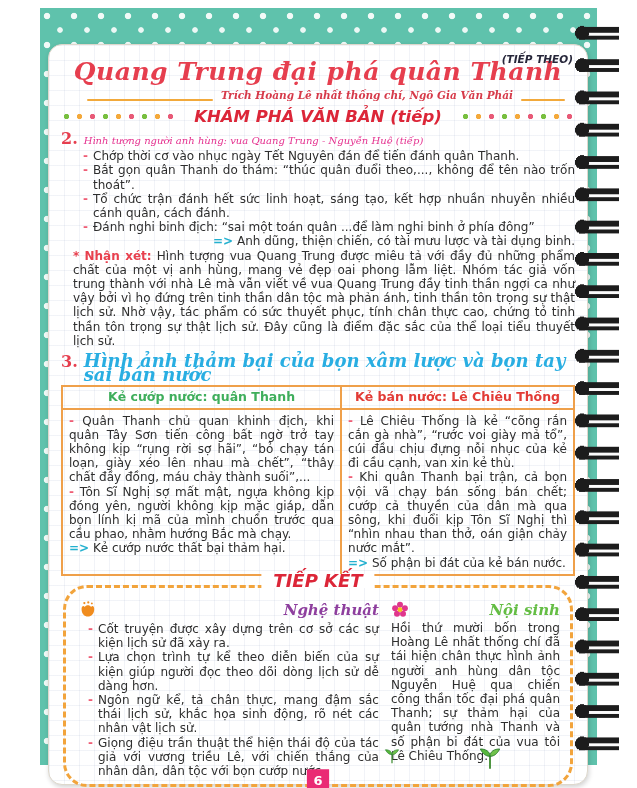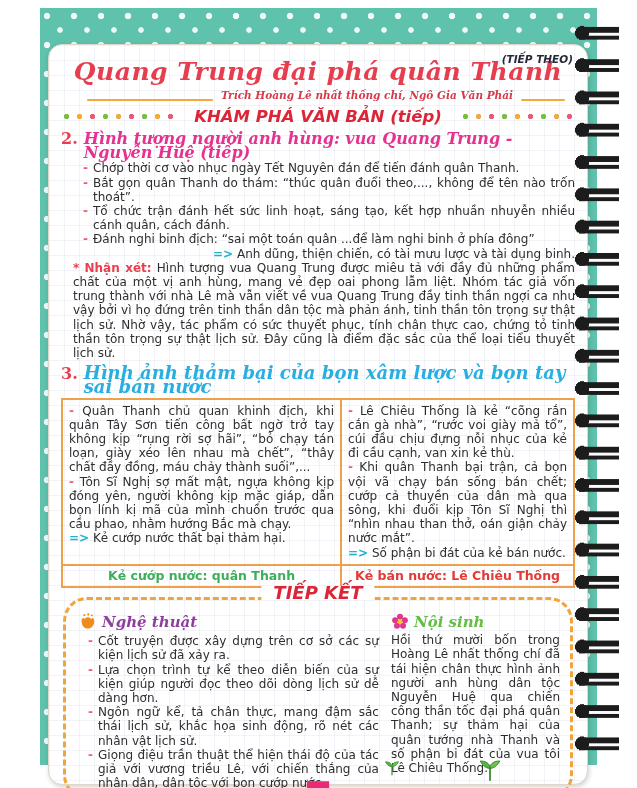--- a/index.html
+++ b/index.html
@@ -79,21 +79,21 @@
   .star  { color:#e8404e; font-weight:bold; }
   .dash  { color:#ef5d75; font-weight:bold; }
   .arrow { color:#23b0cf; font-weight:bold; }
   
   .sec-head { display:flex; align-items:baseline; gap:6px; margin:2px 0 1px; }
   .sec-num {
     color:#e63e4e; font-weight:bold; font-size:16px;
     font-family:"DejaVu Serif", serif;
   }
   .sec-title-pink {
-    color:#e5318f; font-weight:bold; font-style:italic; font-size:16px;
+    color:#e5318f; font-weight:normal; font-style:italic; font-size:10px;
     font-family:"DejaVu Serif", serif;
   }
   .sec-title-cyan {
     color:#29aee2; font-weight:bold; font-style:italic; font-size:18px;
     font-family:"DejaVu Serif", serif;
   }
   .subhead { margin-left:12px; font-weight:bold; }
   .subhead .label { color:#1fa9e4; }
   ul.bullets { list-style:none; margin:0 0 0 22px; text-align:justify; }
   ul.bullets li { position:relative; padding-left:10px; }
@@ -120,21 +120,21 @@
   }
   .summary-title {
     position:absolute; top:-14px; left:50%; transform:translateX(-50%);
     background:#fff; padding:0 12px;
     color:#dc2638; font-weight:bold; font-style:italic; font-size:18px;
     white-space:nowrap;
   }
   .summary-cols { display:flex; gap:12px; }
   .sum-left  { flex:1.78; }
   .sum-right { flex:1; }
-  .col-head { display:flex; align-items:center; justify-content:flex-start; gap:5px; margin-bottom:2px; }
+  .col-head { display:flex; align-items:center; justify-content:space-between; gap:5px; margin-bottom:2px; }
   .head-art {
     color:#8e3f9e; font-weight:bold; font-style:italic; font-size:15px;
     font-family:"DejaVu Serif", serif;
   }
   .head-content {
     color:#64bd44; font-weight:bold; font-style:italic; font-size:15px;
     font-family:"DejaVu Serif", serif;
   }
   .sum-right p { text-align:justify; }
   .sprout { position:absolute; }
@@ -195,34 +195,34 @@
   </div>
 
   <div class="content" style="margin-top:4px;">
     <div class="sec-head">
       <span class="sec-num">3.</span>
       <span class="sec-title-cyan">Hình ảnh thảm bại của bọn xâm lược và bọn tay sai bán nước</span>
     </div>
     <table class="versus">
       <tbody>
           <tr>
+        <th class="col-thanh">Kẻ cướp nước: quân Thanh</th>
+        <th class="col-le">Kẻ bán nước: Lê Chiêu Thống</th>
+      </tr>
+      <tr>
         <td>
           <p><span class="dash">-</span> <span>Quân Thanh chủ quan khinh địch, khi quân Tây Sơn tiến công bất ngờ trở tay không kịp “rụng rời sợ hãi”, “bỏ chạy tán loạn, giày xéo lên nhau mà chết”, “thây chất đầy đồng, máu chảy thành suối”,...</span></p>
           <p><span class="dash">-</span> <span>Tôn Sĩ Nghị sợ mất mật, ngựa không kịp đóng yên, người không kịp mặc giáp, dẫn bọn lính kị mã của mình chuồn trước qua cầu phao, nhằm hướng Bắc mà chạy.</span></p>
           <p><span class="arrow">=&gt;</span> <span>Kẻ cướp nước thất bại thảm hại.</span></p>
         </td>
         <td>
           <p><span class="dash">-</span> <span>Lê Chiêu Thống là kẻ “cõng rắn cắn gà nhà”, “rước voi giày mả tổ”, cúi đầu chịu đựng nỗi nhục của kẻ đi cầu cạnh, van xin kẻ thù.</span></p>
           <p><span class="dash">-</span> <span>Khi quân Thanh bại trận, cả bọn vội vã chạy bán sống bán chết; cướp cả thuyền của dân mà qua sông, khi đuổi kịp Tôn Sĩ Nghị thì “nhìn nhau than thở, oán giận chảy nước mắt”.</span></p>
           <p><span class="arrow">=&gt;</span> <span>Số phận bi đát của kẻ bán nước.</span></p>
         </td>
-      </tr>
-      <tr>
-        <th class="col-thanh">Kẻ cướp nước: quân Thanh</th>
-        <th class="col-le">Kẻ bán nước: Lê Chiêu Thống</th>
       </tr>
     </tbody>
       </table>
   </div>
 
   <div class="summary content">
     <span class="summary-title">TIẾP KẾT</span>
     <div class="summary-cols">
       <div class="sum-left">
         <div class="col-head">

